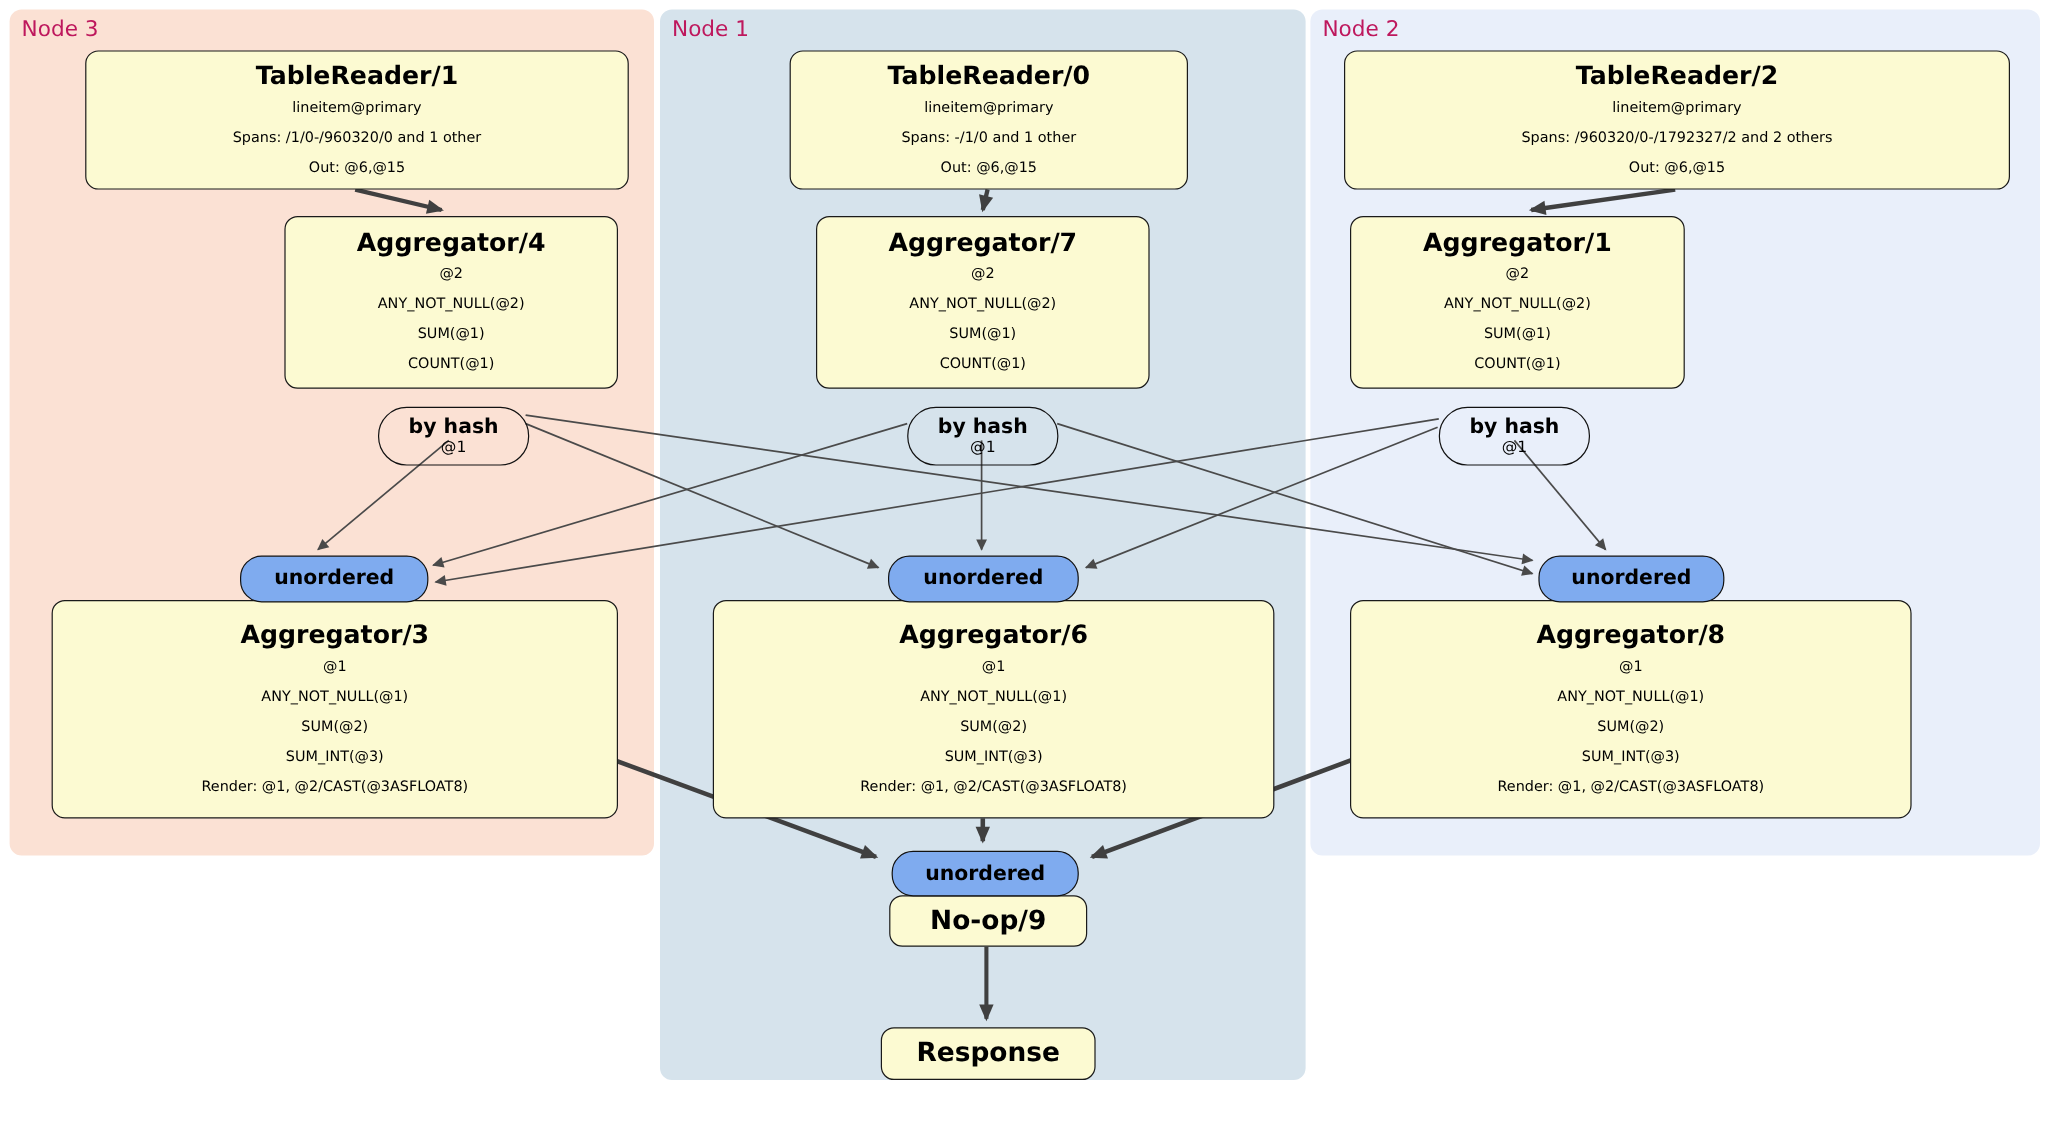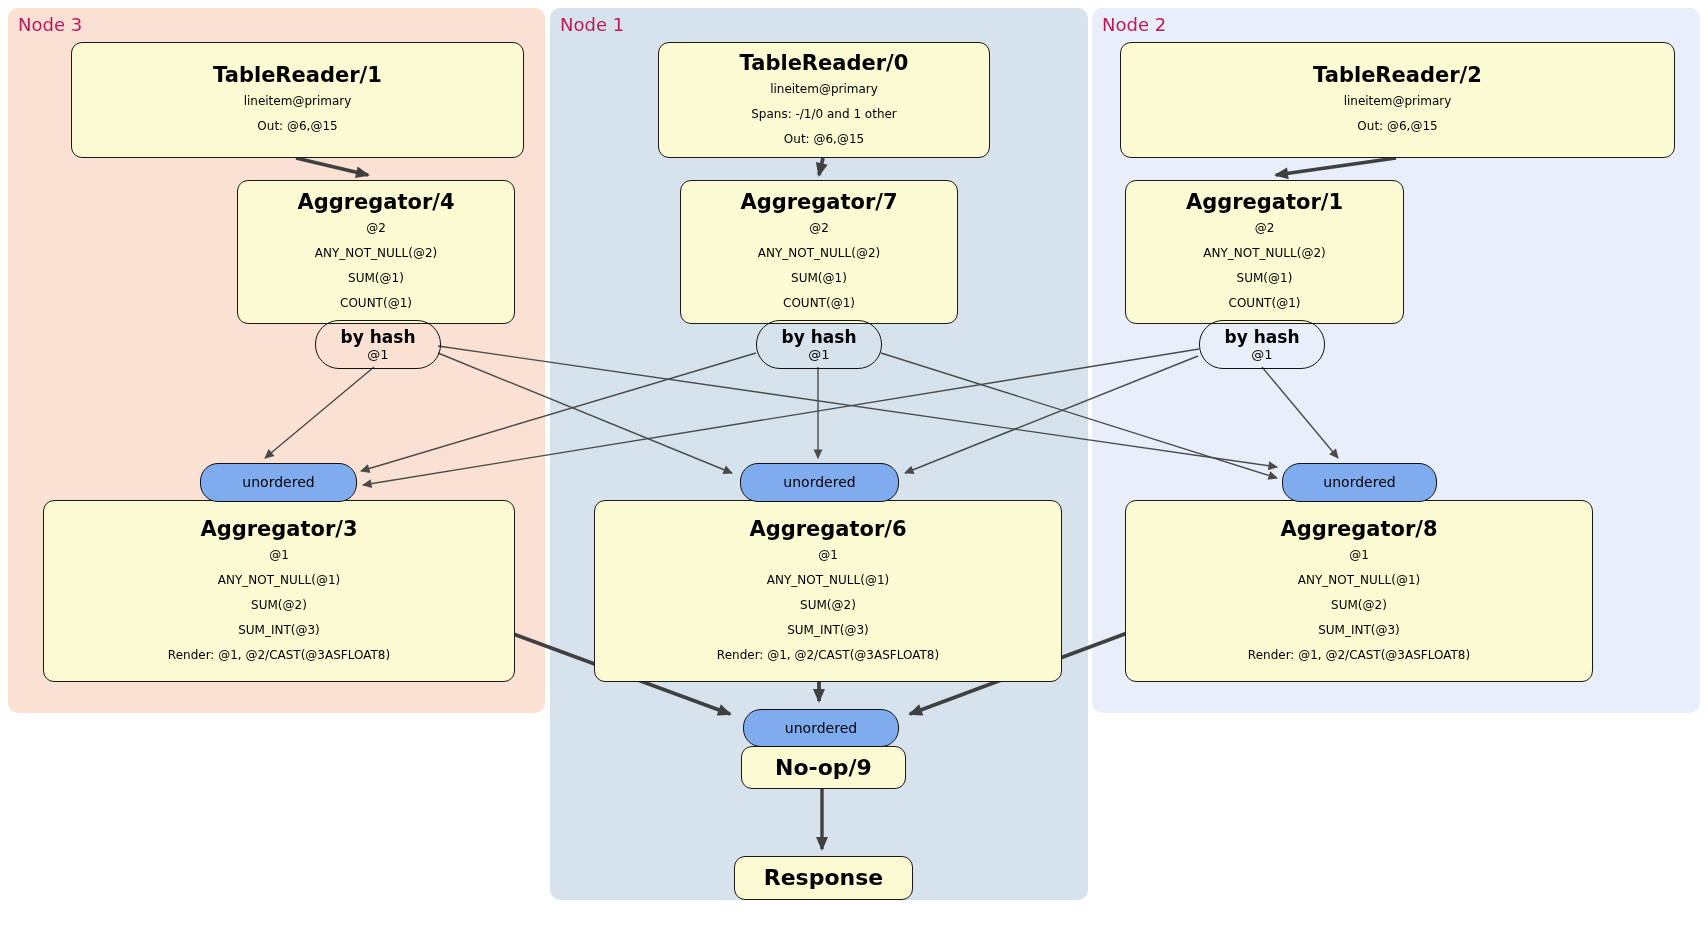--- a/index.html
+++ b/index.html
@@ -15,25 +15,25 @@
     position:absolute;background:var(--box-bg);border:1.7px solid #1a1a1a;
     border-radius:11px;z-index:2;display:flex;flex-direction:column;
     align-items:center;justify-content:center;text-align:center;
   }
   .box .title{font-weight:bold;font-size:21px;line-height:28px;}
   .box .line{font-size:12px;line-height:25px;white-space:nowrap;}
   .pill{
     position:absolute;border:1.7px solid #111;z-index:4;display:flex;
     flex-direction:column;align-items:center;justify-content:center;text-align:center;
   }
-  .hash-pill{background:var(--hash-pill);border-radius:24px;}
+  .hash-pill{background:var(--hash-pill);border-radius:24px;margin-top:19px;}
   .hash-pill .pl{font-weight:bold;font-size:17px;line-height:20px;}
   .hash-pill .ps{font-size:13px;line-height:15px;}
   .stream-pill{background:var(--stream-pill);border-radius:18px;}
-  .stream-pill .pl{font-weight:normal;font-size:14px;line-height:19px;}
+  .stream-pill .pl{font-weight:bold;font-size:17px;line-height:19px;}
   .terminal .title{font-size:22px;}
 </style>
 </head>
 <body>
 
 <div class="panel" style="left:8px;top:8px;width:537px;height:705px;background:var(--node3-bg)">
   <span class="panel-label">Node 3</span>
 </div>
 <div class="panel" style="left:550px;top:8px;width:538px;height:892px;background:var(--node1-bg)">
   <span class="panel-label">Node 1</span>
@@ -67,31 +67,33 @@
   <line x1="818" y1="367" x2="818" y2="458" stroke="#4a4a4a" stroke-width="1.4" marker-end="url(#arrow-thin)"></line>
   <line x1="1198" y1="356" x2="905" y2="473" stroke="#4a4a4a" stroke-width="1.4" marker-end="url(#arrow-thin)"></line>
   <line x1="438" y1="346" x2="1277" y2="467" stroke="#4a4a4a" stroke-width="1.4" marker-end="url(#arrow-thin)"></line>
   <line x1="881" y1="353" x2="1277" y2="478" stroke="#4a4a4a" stroke-width="1.4" marker-end="url(#arrow-thin)"></line>
   <line x1="1262" y1="367" x2="1338" y2="458" stroke="#4a4a4a" stroke-width="1.4" marker-end="url(#arrow-thin)"></line>
 </svg>
 
 <div class="box" style="left:71px;top:42px;width:451px;height:114px">
   <div class="title">TableReader/1</div>
   <div class="line">lineitem@primary</div>
+  <div class="line">Spans: /1/0-/960320/0 and 1 other</div>
   <div class="line">Out: @6,@15</div>
 </div>
 <div class="box" style="left:658px;top:42px;width:330px;height:114px">
   <div class="title">TableReader/0</div>
   <div class="line">lineitem@primary</div>
   <div class="line">Spans: -/1/0 and 1 other</div>
   <div class="line">Out: @6,@15</div>
 </div>
 <div class="box" style="left:1120px;top:42px;width:553px;height:114px">
   <div class="title">TableReader/2</div>
   <div class="line">lineitem@primary</div>
+  <div class="line">Spans: /960320/0-/1792327/2 and 2 others</div>
   <div class="line">Out: @6,@15</div>
 </div>
 
 <div class="box" style="left:237px;top:180px;width:276px;height:142px">
   <div class="title">Aggregator/4</div>
   <div class="line">@2</div>
   <div class="line">ANY_NOT_NULL(@2)</div>
   <div class="line">SUM(@1)</div>
   <div class="line">COUNT(@1)</div>
 </div>

